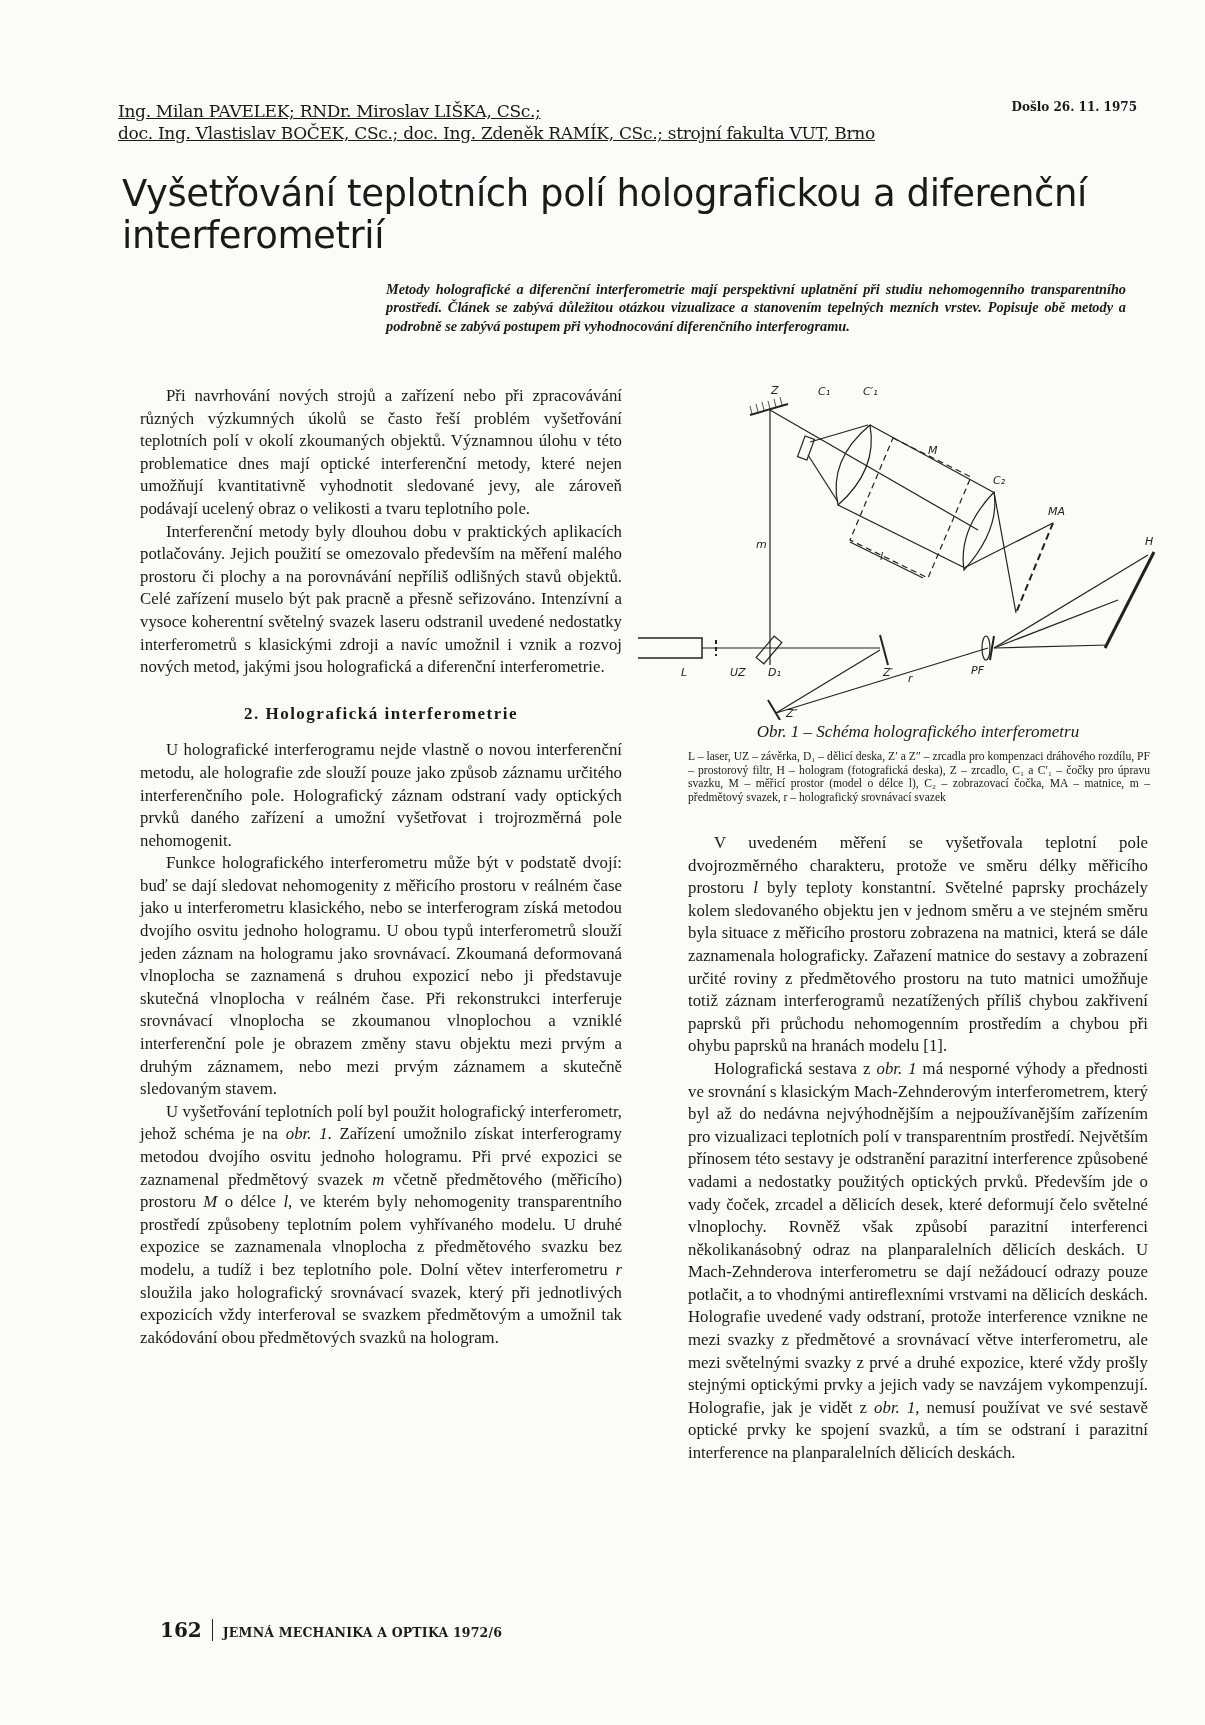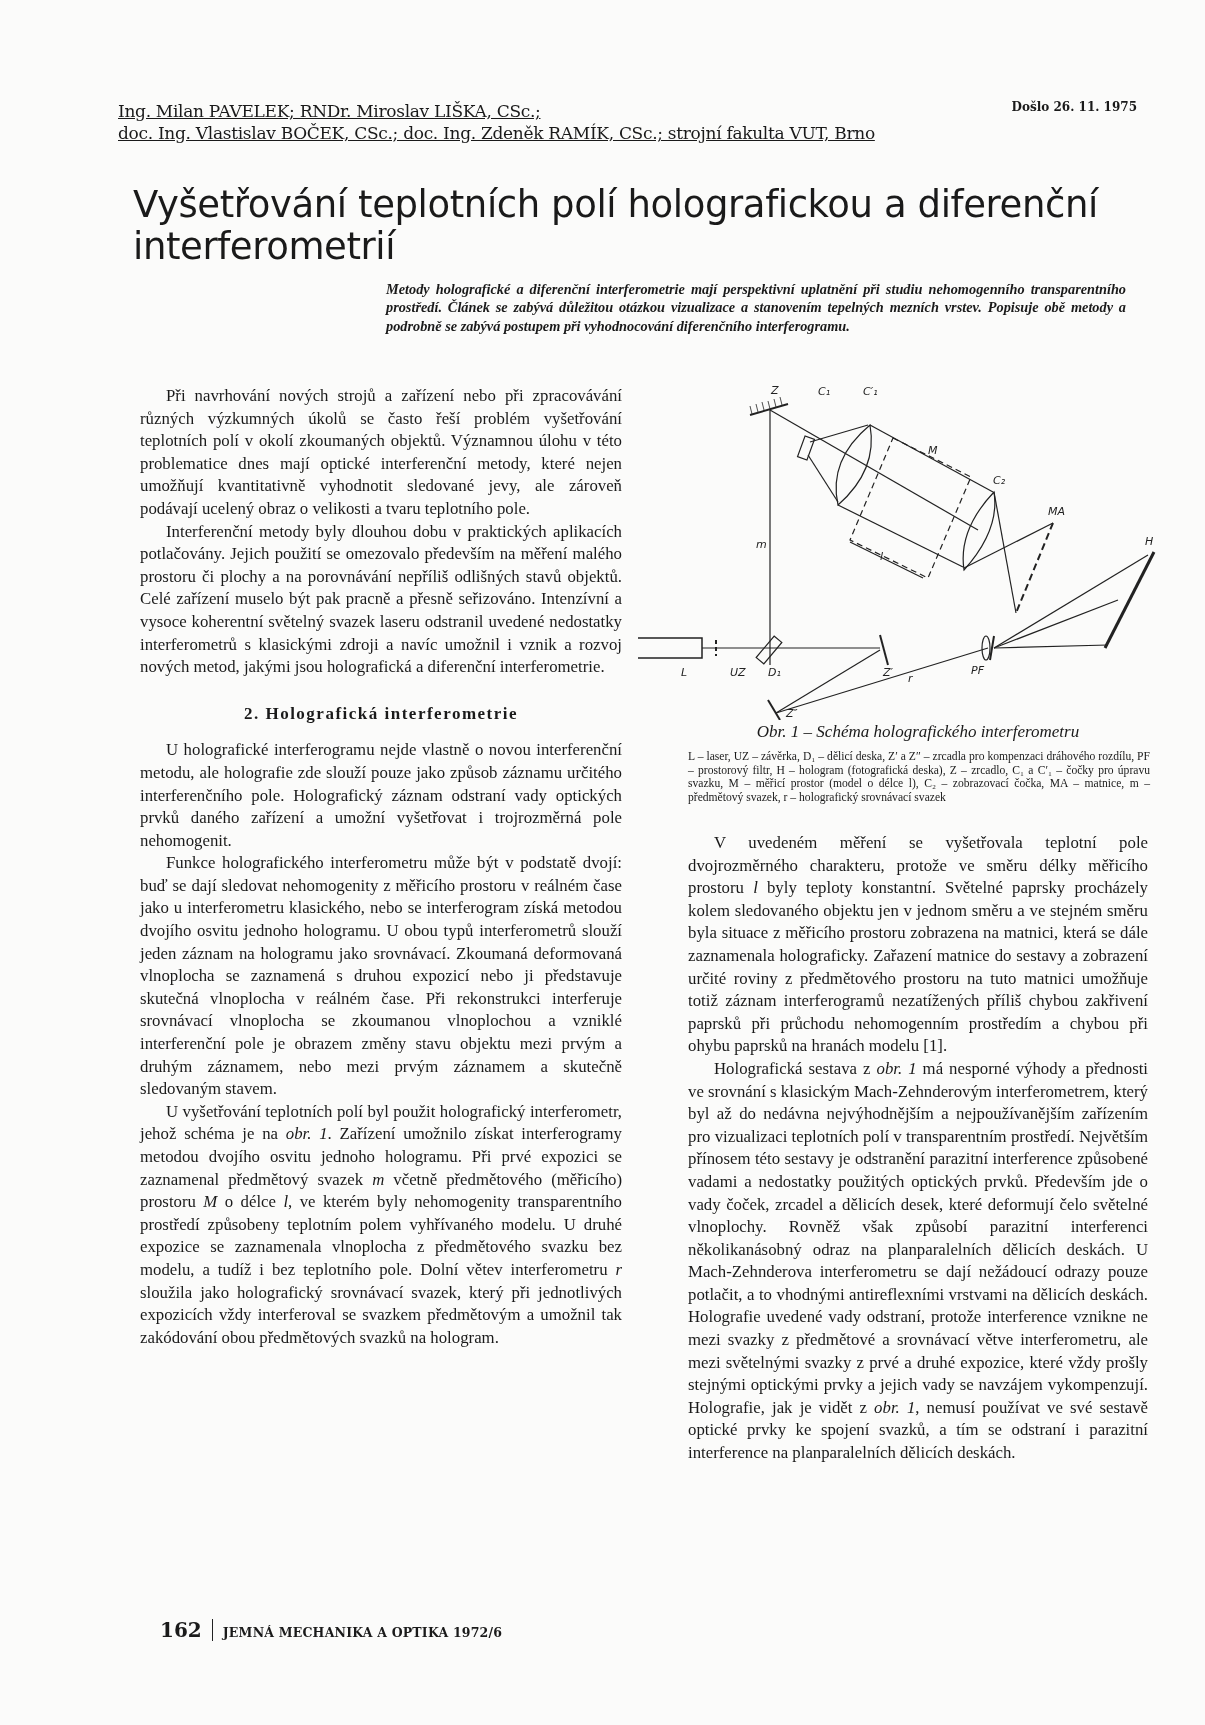--- a/index.html
+++ b/index.html
@@ -29,21 +29,21 @@
 </style>
 </head>
 <body>
 
 <div class="abs authors">
   <div>Ing. Milan PAVELEK; RNDr. Miroslav LIŠKA, CSc.;</div>
   <div>doc. Ing. Vlastislav BOČEK, CSc.; doc. Ing. Zdeněk RAMÍK, CSc.; strojní fakulta VUT, Brno</div>
 </div>
 <div class="abs received">Došlo 26. 11. 1975</div>
 
-<h1 class="abs title" style="margin:16px;">
+<h1 class="abs title" style="margin:5px;">
   <div>Vyšetřování teplotních polí holografickou a diferenční</div>
   <div>interferometrií</div>
 </h1>
 
 <div class="abs abstract">Metody holografické a diferenční interferometrie mají perspektivní uplatnění při studiu nehomogenního transparentního prostředí. Článek se zabývá důležitou otázkou vizualizace a stanovením tepelných mezních vrstev. Popisuje obě metody a podrobně se zabývá postupem při vyhodnocování diferenčního interferogramu.</div>
 
 <div class="abs col col-left">
   <p>Při navrhování nových strojů a zařízení nebo při zpracovávání různých výzkumných úkolů se často řeší problém vyšetřování teplotních polí v okolí zkoumaných objektů. Významnou úlohu v této problematice dnes mají optické interferenční metody, které nejen umožňují kvantitativně vyhodnotit sledované jevy, ale zároveň podávají ucelený obraz o velikosti a tvaru teplotního pole.</p>
   <p>Interferenční metody byly dlouhou dobu v praktických aplikacích potlačovány. Jejich použití se omezovalo především na měření malého prostoru či plochy a na porovnávání nepříliš odlišných stavů objektů. Celé zařízení muselo být pak pracně a přesně seřizováno. Intenzívní a vysoce koherentní světelný svazek laseru odstranil uvedené nedostatky interferometrů s klasickými zdroji a navíc umožnil i vznik a rozvoj nových metod, jakými jsou holografická a diferenční interferometrie.</p>
   <h2 class="heading h2">2. Holografická interferometrie</h2>

